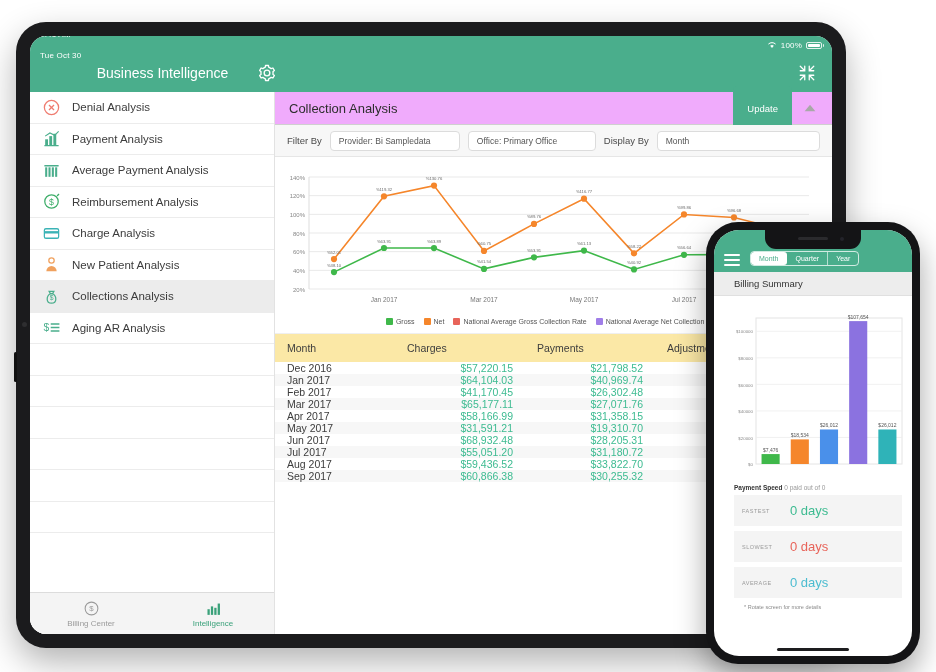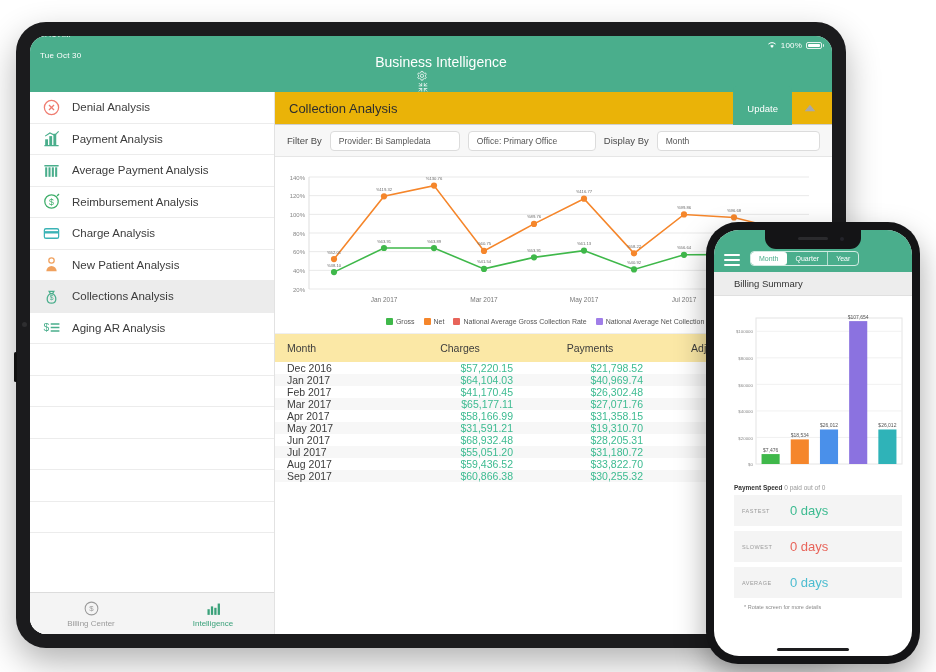--- a/index.html
+++ b/index.html
@@ -44,21 +44,21 @@
   }
   .battery-shell::after{
     content:""; position:absolute; right:-3px; top:1.5px;
     width:1.5px;height:3px;background:rgba(255,255,255,.85);border-radius:0 1px 1px 0;
   }
   .battery-fill{ position:absolute; left:1px; top:1px; bottom:1px; right:1px; background:#fff; border-radius:1px;}
 
   
   #ipad-appbar{
     height:38px; background:#4AAE8C; color:#fff;
-    display:flex; align-items:center;flex-direction:column;
+    display:flex; align-items:center;
   }
   #app-title{
     width:245px; text-align:center; font-size:14px; padding-left:20px;
   }
   #gear-icon{ margin-left:-18px; }
   #appbar-spacer{ flex:1; }
   #collapse-icon{ margin-right:16px; }
 
   
   #ipad-body{ display:flex; height:calc(100% - 56px); }
@@ -83,21 +83,21 @@
   }
   .tab-btn{
     flex:1; display:flex; flex-direction:column; align-items:center; justify-content:center;
     gap:2px; font-size:8px; color:#9a9a9a;
   }
   .tab-btn.active{ color:#3aa17a; }
 
   
   #main{ flex:1; background:#ffffff; display:flex; flex-direction:column; min-width:0;}
   #main-header{
-    height:33px; background:#eab308; display:flex; align-items:center;
+    height:33px; background:#f0abfc; display:flex; align-items:center;
     padding:0 10px 0 14px; border-bottom:1px solid #cfcfcf;
   }
   #page-title{ font-size:13px; color:#2e2e2e; }
   #update-button{
     margin-left:auto; background:#4AAE8C; color:#fff; font-size:9.5px;
     padding:17px 14px; border-radius:4px; border:none;
   }
   #collapse-panel-icon{ margin-left:10px; margin-right:4px; }
 
   #filter-bar{
@@ -122,21 +122,21 @@
     font-size:7px; color:#555; padding:3px 0 8px 0;
   }
   .legend-item{ display:flex; align-items:center; gap:3px; white-space:nowrap;}
   .legend-chip{ width:7px;height:7px;border-radius:1px; display:inline-block;}
 
   
   #table-wrap{ flex:1; overflow:hidden; border-top:1px solid #efefef;}
   table{ border-collapse:collapse; width:640px; table-layout:fixed;}
   thead th{
     background:#fbe8a6; font-size:10.5px; color:#3d3d3d; font-weight:normal;
-    padding:8px 12px; text-align:center;
+    padding:8px 12px; text-align:left;
   }
   thead th.col-month{ text-align:left; width:120px;}
   tbody td{
     font-size:10.5px; padding:0 12px; text-align:right; color:#3dbb91;
   }
   tbody td.col-month{ text-align:left; color:#3c3c3c;}
   tbody tr:nth-child(even){ background:#f7f7f7; }
   tbody td.col-gross{ color:#3c3c3c; }
 
   

